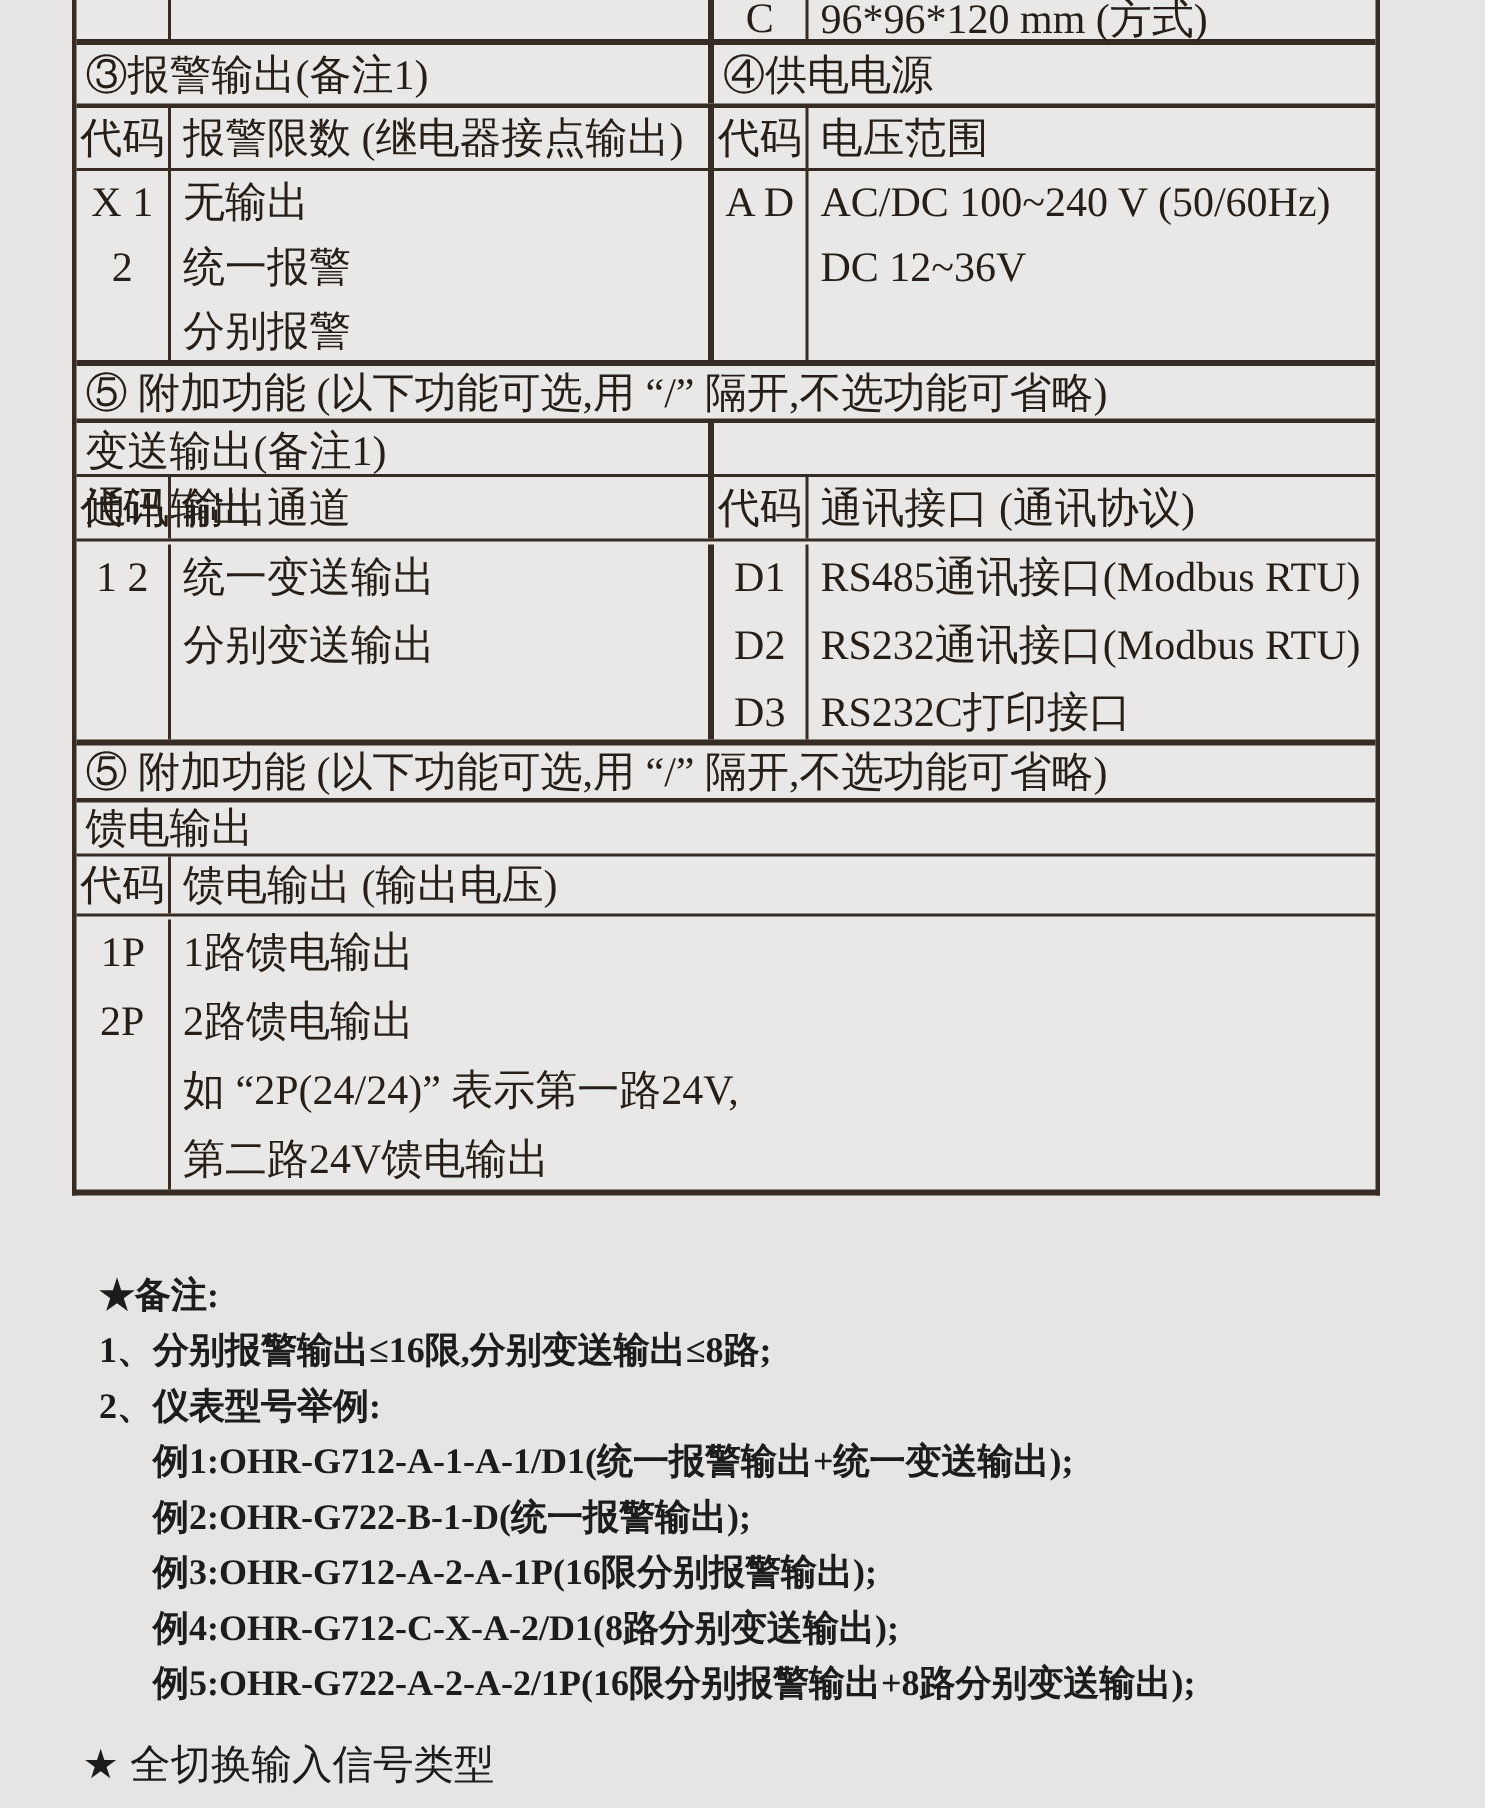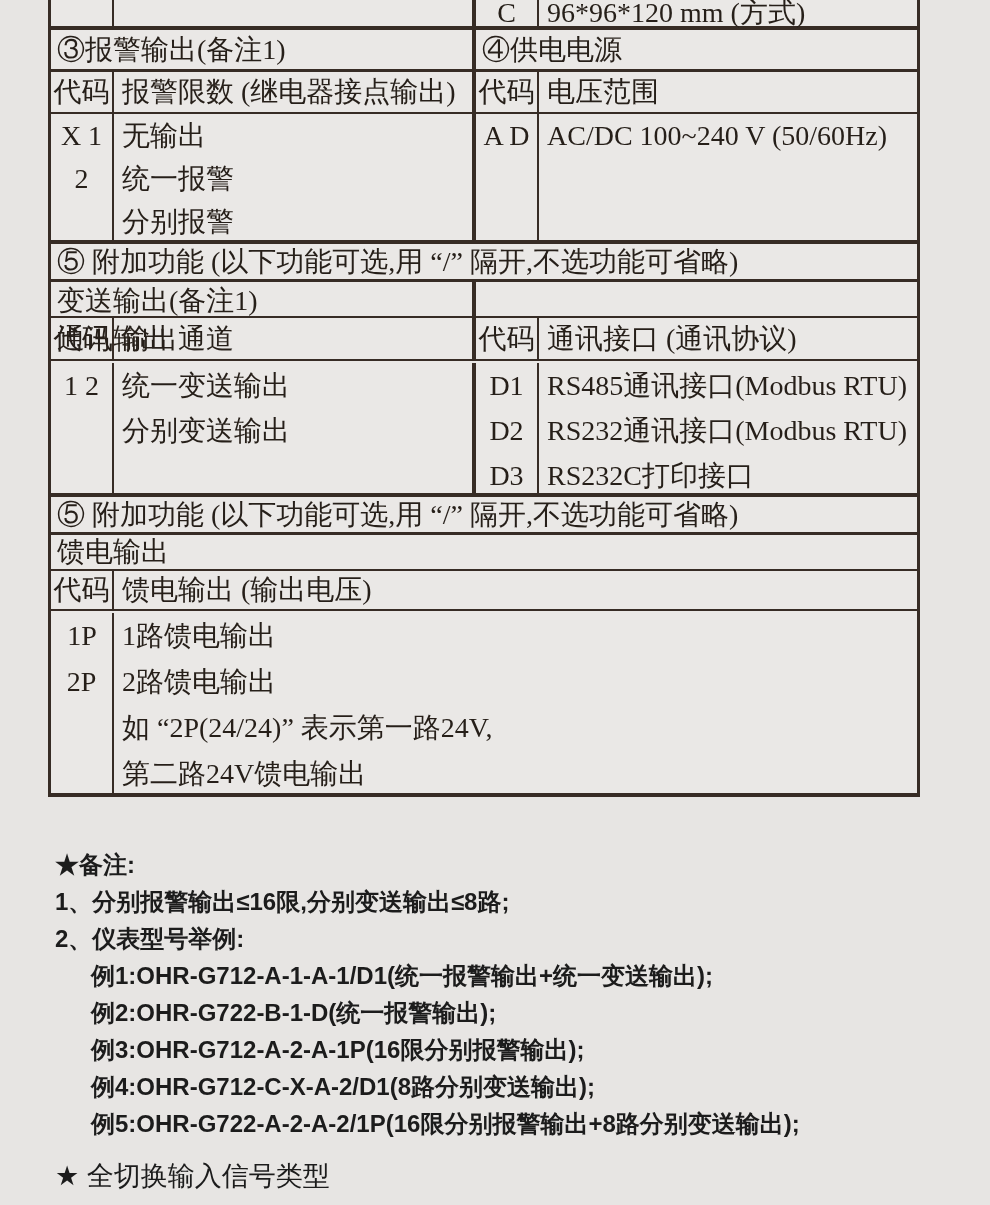--- a/index.html
+++ b/index.html
@@ -64,23 +64,23 @@
   .r-body3 .codecol .ln { line-height:46px; }
   .r-body1 .desccol, .r-body2 .desccol, .r-body3 .desccol { display:block; align-items:flex-start; }
   .r-body1 { padding-top:0; }
 
   .sec-header { flex:1; display:flex; align-items:center; padding-left:6px; font-size:28px; }
   .title-cell { flex:1; display:flex; align-items:center; padding-left:6px; }
 
   
   .notes {
     position:absolute;
-    left:55px; top:846px;
+    left:66px; top:846px;
     width:900px;
-    font-family:Liberation Sans, sans-serif;
+    font-family:Liberation Serif, serif;
     font-weight:600;
     font-size:24px;
     color:#1c1c1c;
     line-height:37px;
   }
   .notes .example { padding-left:36px; }
   .footer-line {
     position:absolute;
     left:55px; top:1158px;
     font-family:"Liberation Sans","DejaVu Sans",sans-serif;
@@ -138,20 +138,21 @@
         <span class="ln">分别报警</span>
       </div>
     </div>
     <div class="rhalf">
       <div class="codecol codestack">
         <span class="ln">A</span>
         <span class="ln">D</span>
       </div>
       <div class="desccol stack">
         <span class="ln">AC/DC 100~240 V (50/60Hz)</span>
+        <span class="ln">DC 12~36V</span>
       </div>
     </div>
   </div>
 
   <div class="row r-sec sep3">
     <div class="sec-header">⑤ 附加功能 (以下功能可选,用 “/” 隔开,不选功能可省略)</div>
   </div>
 
   <div class="row r-sub">
     <div class="lhalf">

